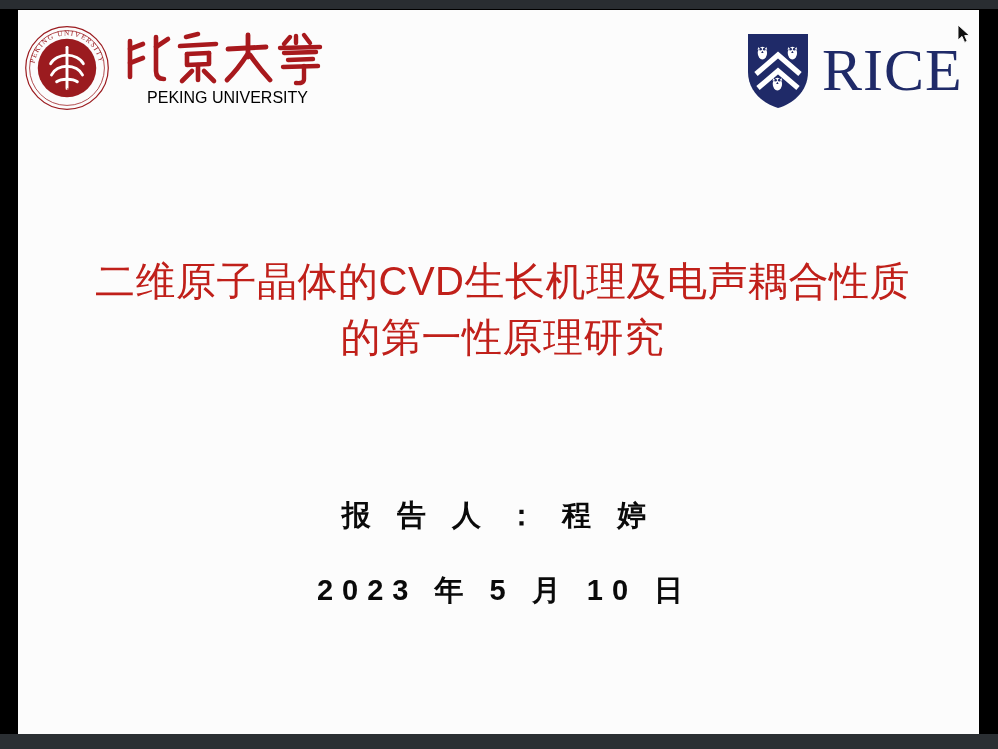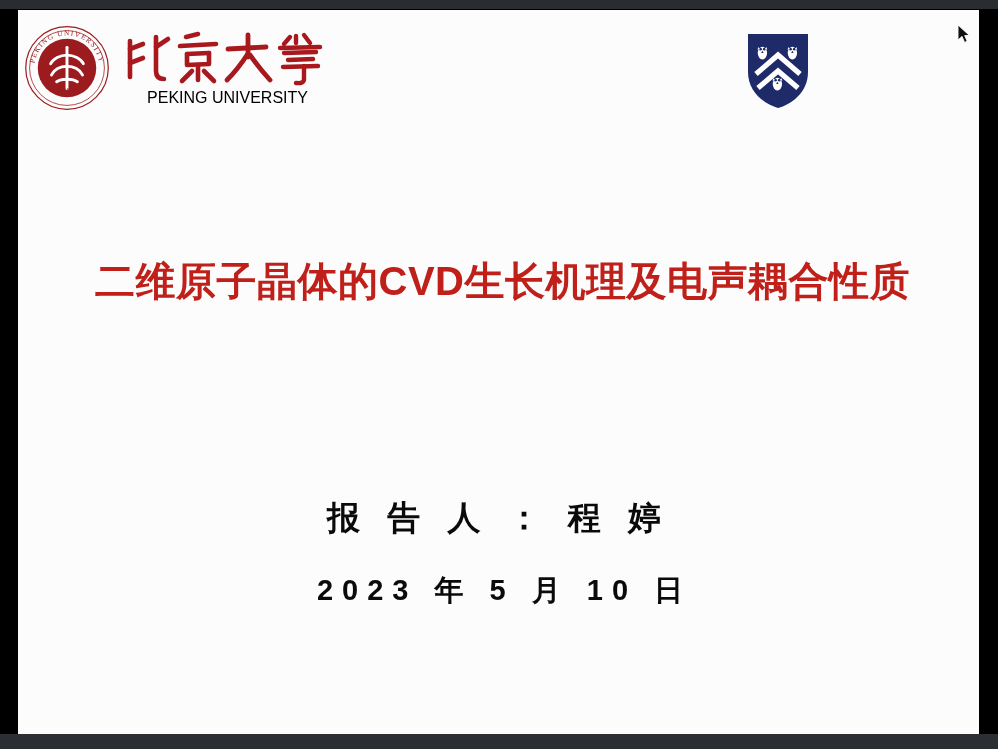--- a/index.html
+++ b/index.html
@@ -115,37 +115,37 @@
   
   #title-block {
     position: absolute;
     left: 0;
     top: 243px;
     width: 961px;
     text-align: center;
   }
   .title-line {
     font-family: "Liberation Sans", "DejaVu Sans", sans-serif;
-    font-weight: bold;
+    font-weight: normal;
     font-size: 40px;
     line-height: 56px;
     color: #c0201a;
     letter-spacing: 0.5px;
     white-space: nowrap;
     padding-left: 8px;
   }
 
   
   #presenter-line {
     position: absolute;
     left: 0;
     top: 486px;
     width: 961px;
     text-align: center;
-    font-size: 33px;
+    font-size: 29px;
     font-weight: bold;
     letter-spacing: 9px;
     color: #0a0a0a;
   }
   #date-line {
     position: absolute;
     left: 0;
     top: 561px;
     width: 973px;
     text-align: center;
@@ -281,25 +281,27 @@
             <g transform="translate(26,44) scale(0.9)">
               <ellipse cx="6" cy="9" rx="5.2" ry="7"></ellipse>
               <circle cx="3.8" cy="4.6" r="1.6" fill="#1f2a68"></circle>
               <circle cx="8.2" cy="4.6" r="1.6" fill="#1f2a68"></circle>
               <path d="M6 6.5 L4.6 9 L7.4 9 Z" fill="#1f2a68"></path>
               <path d="M1.6 2.2 L3.4 4.6 L0.6 5.2 Z"></path>
               <path d="M10.4 2.2 L8.6 4.6 L11.4 5.2 Z"></path>
             </g>
           </g>
         </svg>
+        <div id="rice-wordmark">RICE</div>
       </div>
     </div>
 
     <div id="title-block">
       <div class="title-line">二维原子晶体的CVD生长机理及电声耦合性质</div>
+      <div class="title-line">的第一性原理研究</div>
     </div>
 
     <div id="presenter-line">报 告 人 ： 程 婷</div>
     <div id="date-line">2023 年 5 月 10 日</div>
 
   </div>
 
   <svg id="mouse-cursor" viewBox="0 0 14 20">
     <path d="M1 1 L1 16 L5 12.4 L7.6 18.4 L10.2 17.2 L7.7 11.6 L12.4 11.4 Z" fill="#111111" stroke="#ffffff" stroke-width="0.9"></path>
   </svg>

